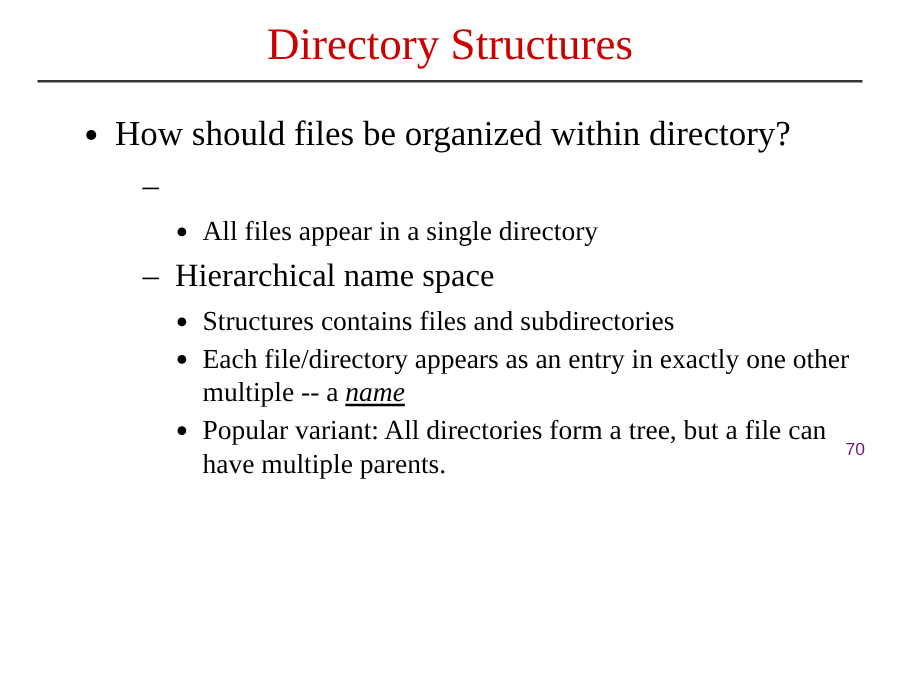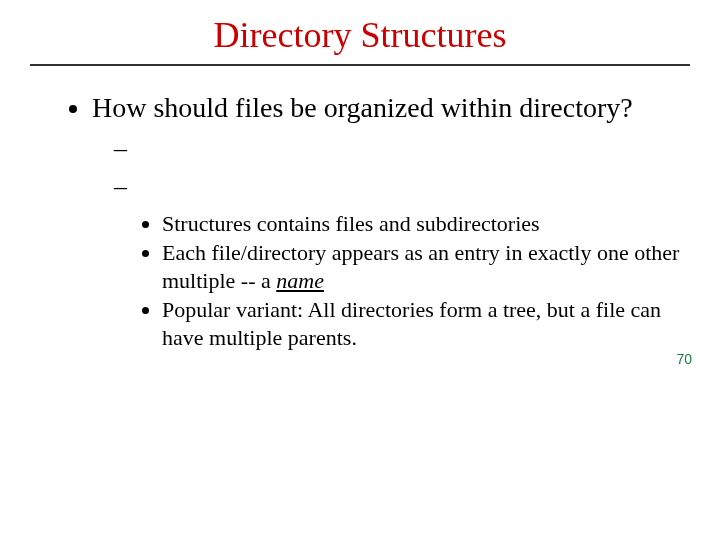--- a/index.html
+++ b/index.html
@@ -68,41 +68,47 @@
   .term {
     text-decoration: underline;
     font-style: italic;
   }
   .pagenum {
     position: absolute;
     right: 28px;
     bottom: 16px;
     font-family: Arial, Helvetica, sans-serif;
     font-size: 14px;
-    color: #15803d;
+    color: #701a75;
   }
 </style>
 </head>
 <body>
 
 <div class="slide">
 
   <div class="title" style="color:#cc0000">Directory Structures</div>
 
   <hr class="rule">
 
   <div class="content">
     <ul class="level1">
       <li>
         <span>How should files be organized within directory?</span>
 
         <ul class="level2">
           <li>
+            <ul class="level3">
+              <li>
+                <span>All files appear in a single directory</span>
+              </li>
+            </ul>
           </li>
           <li>
+            <span>Hierarchical name space</span>
             <ul class="level3">
               <li>
                 <span>Structures contains files and subdirectories</span>
               </li>
               <li>
                 <span>Each file/directory appears as an entry in exactly one other multiple -- a </span><span class="term">name</span>
               </li>
               <li>
                 <span>Popular variant:  All directories form a tree, but a file can have multiple parents.</span>
               </li>

